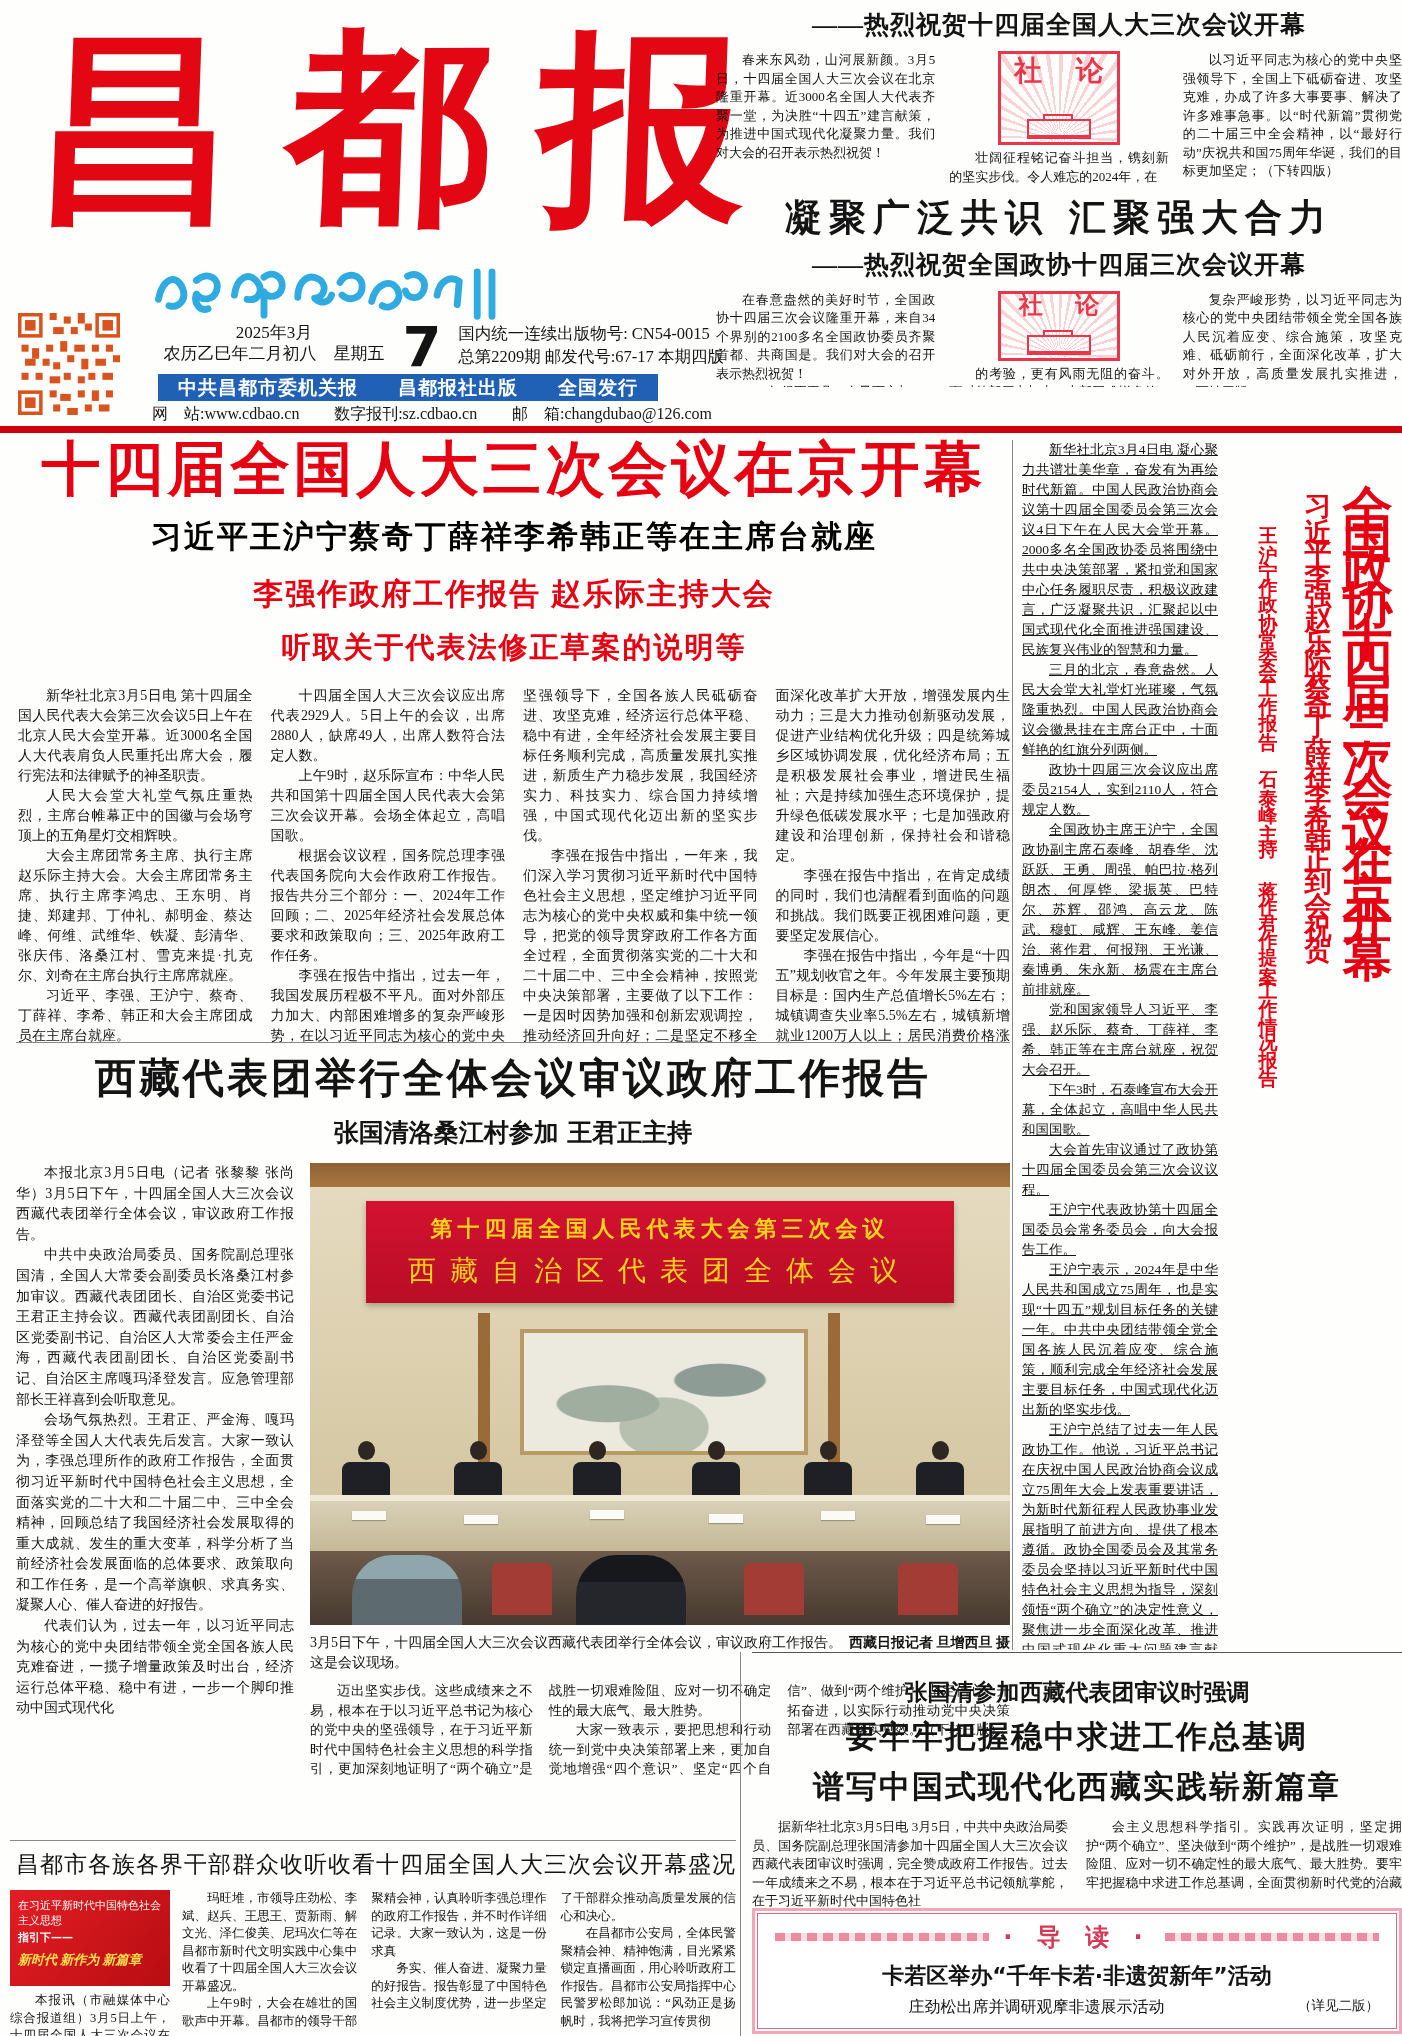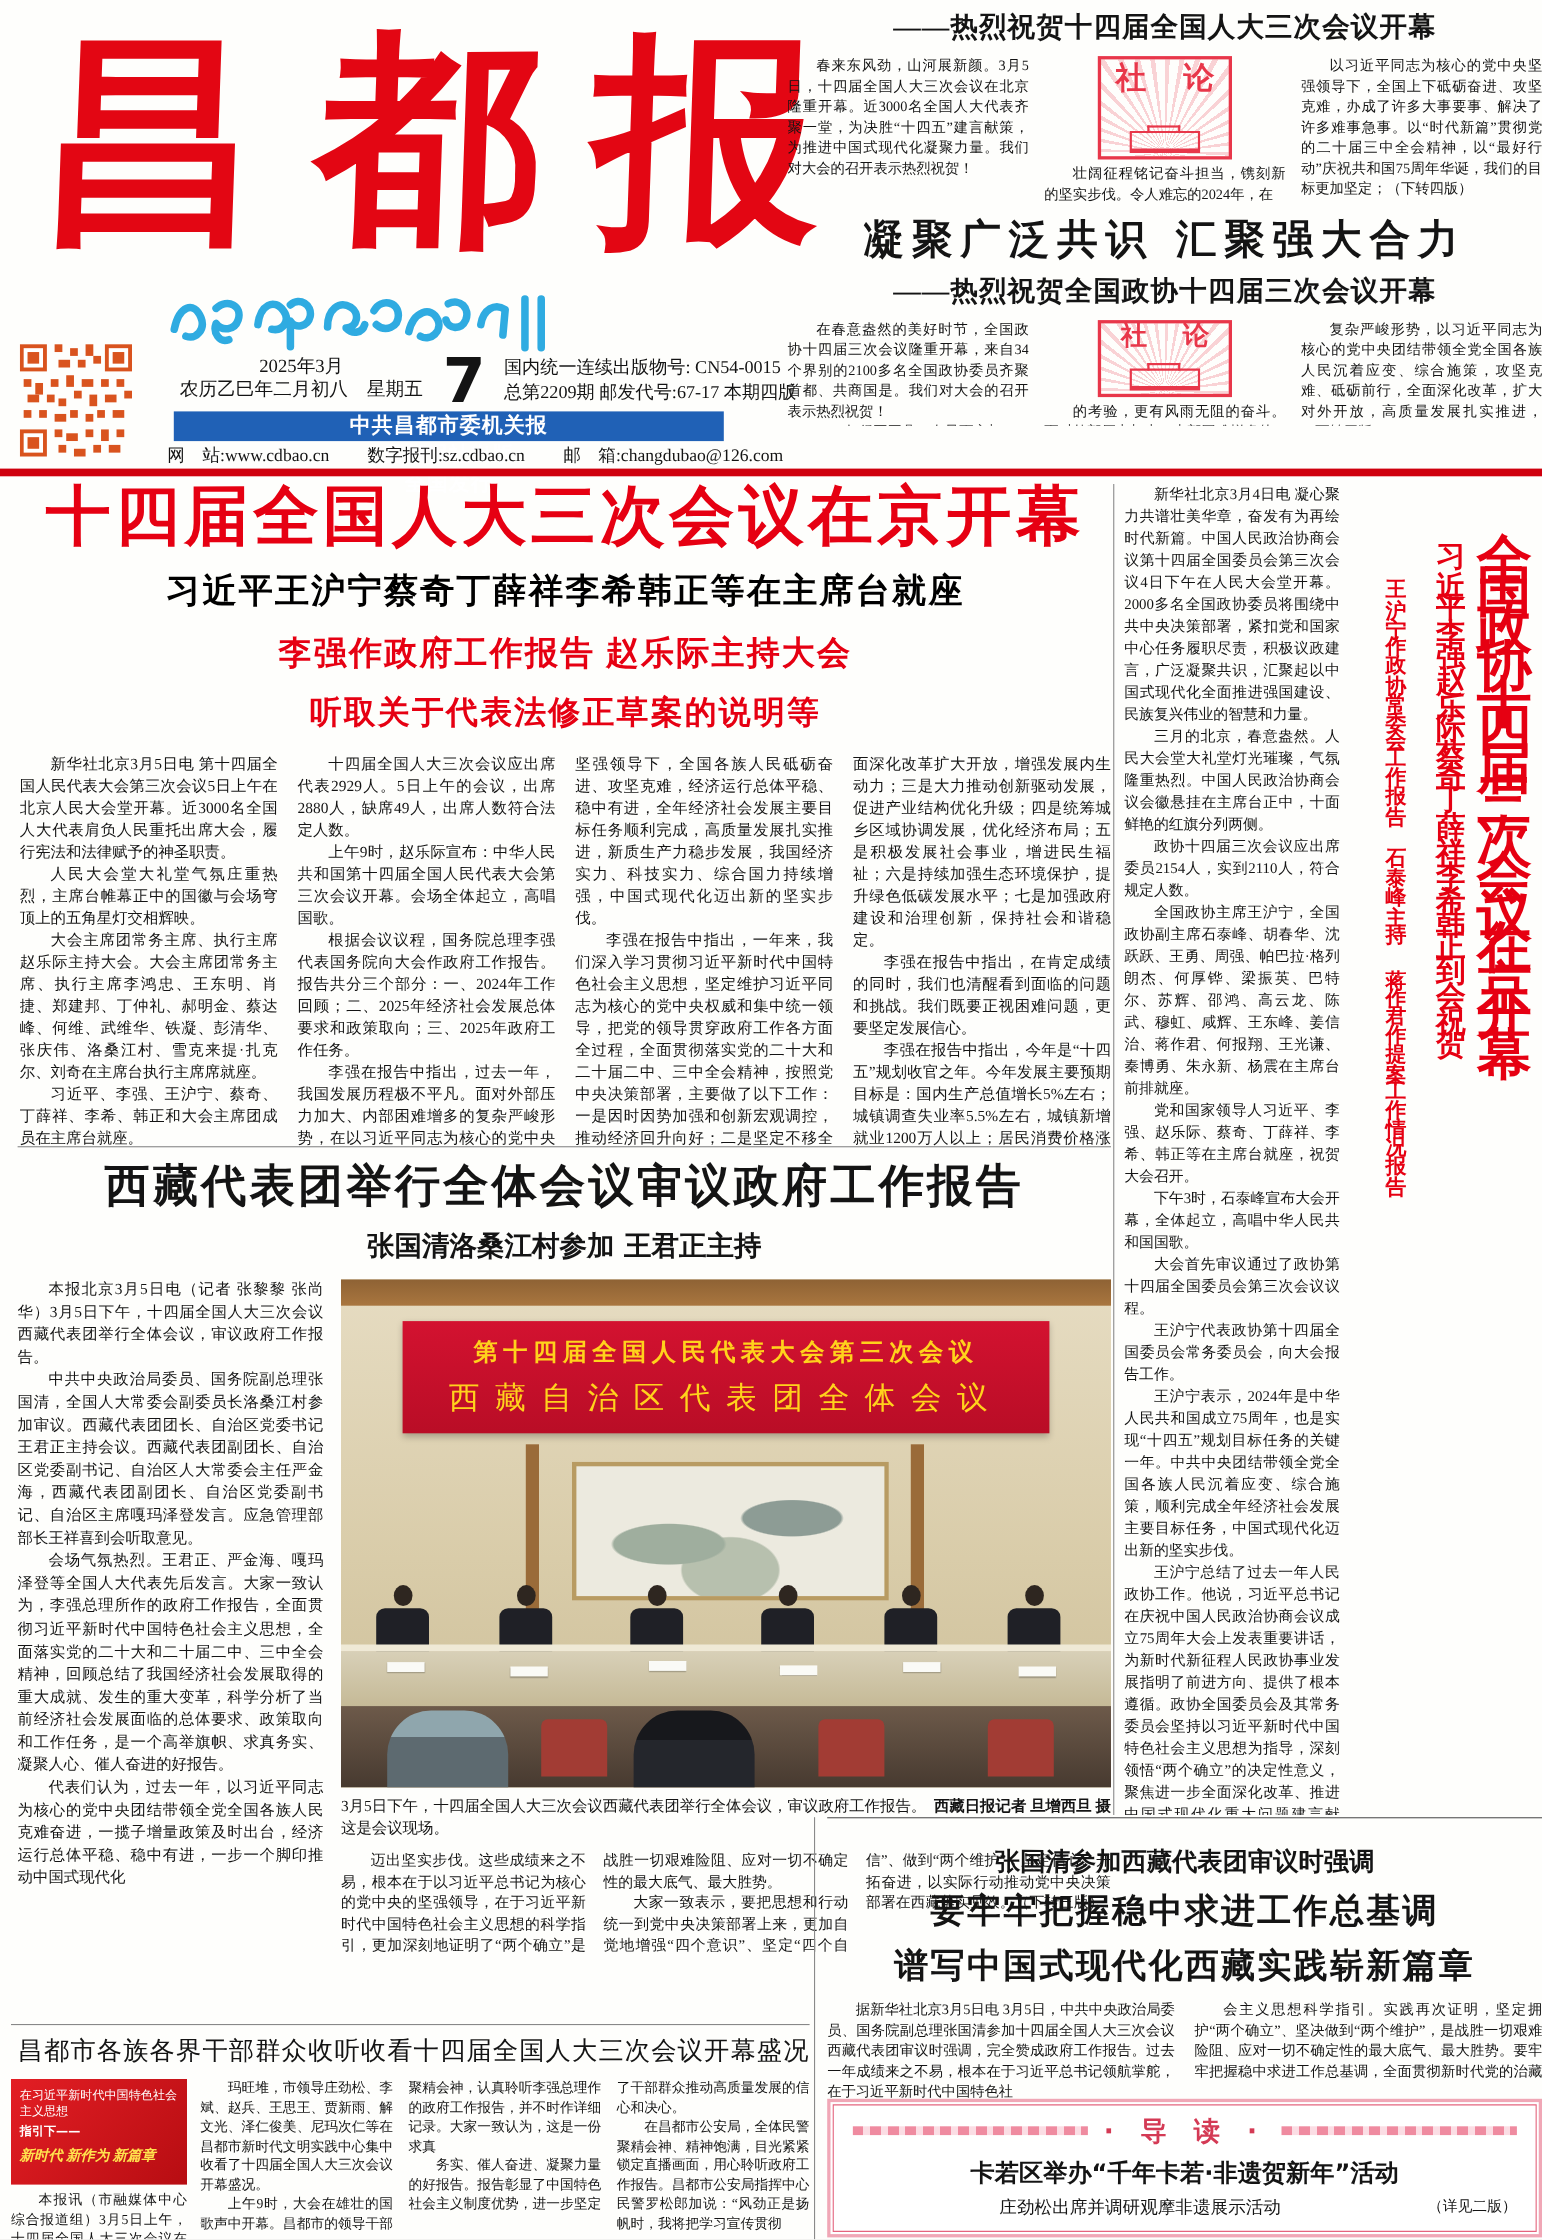--- a/index.html
+++ b/index.html
@@ -15,21 +15,21 @@
   .tibetan{position:absolute;left:150px;top:258px;width:380px;height:70px;}
   .qr{position:absolute;left:18px;top:298px;width:102px;height:132px;}
 
   
   .dateline{position:absolute;left:158px;top:322px;width:566px;height:48px;display:flex;align-items:flex-start;}
   .date-left{width:238px;text-align:center;font-size:17px;line-height:21px;}
   .big-day{width:66px;text-align:center;font-size:56px;line-height:50px;font-weight:900;font-family:"DejaVu Sans",sans-serif;}
   .issn-col{flex:1;font-size:16.5px;line-height:23px;padding-left:4px;white-space:nowrap;}
   .org-bar{position:absolute;left:158px;top:374px;width:500px;height:27px;background:#2061b6;color:#fff;
       display:flex;align-items:center;justify-content:space-around;font-size:19px;font-weight:700;
-      font-family:"DejaVu Sans",sans-serif;letter-spacing:1px;flex-direction:column;}
+      font-family:"DejaVu Sans",sans-serif;letter-spacing:1px;}
   .contact-bar{position:absolute;left:152px;top:404px;width:560px;display:flex;justify-content:space-between;font-size:16px;}
   .red-rule{position:absolute;left:0;top:426px;width:1402px;height:7px;background:#cf000e;}
 
   
   .top-articles{position:absolute;left:716px;top:0;width:686px;height:425px;}
   .ta-head{font-size:37px;font-weight:900;text-align:center;letter-spacing:7px;font-family:"DejaVu Sans",sans-serif;line-height:1.15;}
   .ta-sub{font-size:25px;font-weight:700;text-align:center;margin-top:8px;letter-spacing:1px;}
   .ta-cols{display:flex;gap:14px;margin-top:10px;}
   .tcol{flex:1;font-size:13px;line-height:18.5px;overflow:hidden;}
   .ta-cols.a .tcol{height:132px;}
@@ -51,21 +51,21 @@
      font-family:"DejaVu Sans",sans-serif;line-height:1.05;}
   .lead-d1{font-size:31px;font-weight:800;color:#000000;text-align:center;margin-top:16px;letter-spacing:2px;}
   .lead-d2{font-size:30px;font-weight:700;color:#e60012;text-align:center;margin-top:16px;letter-spacing:2px;}
   .lead-d3{font-size:29px;font-weight:700;color:#e60012;text-align:center;margin-top:13px;letter-spacing:2px;}
   .lead-body{margin-top:18px;height:364px;overflow:hidden;column-count:4;column-gap:18px;font-size:14px;line-height:20px;}
 
   .vrule-main{position:absolute;left:1012px;top:440px;width:1px;height:1210px;background:#8a8a8a;}
   .vrule-bottom{position:absolute;left:740px;top:1652px;width:1px;height:384px;background:#8a8a8a;}
 
   
-  .cppcc{position:absolute;left:1022px;top:440px;width:380px;height:1210px;display:flex;}
+  .cppcc{position:absolute;left:1022px;top:440px;width:380px;height:1210px;display:flex;text-decoration:underline;}
   .cppcc-body{width:196px;height:1210px;overflow:hidden;font-size:13.5px;line-height:20px;}
   .cppcc-heads{flex:1;position:relative;}
   .vh{writing-mode:vertical-rl;color:#e60012;font-family:"DejaVu Sans",sans-serif;position:absolute;white-space:nowrap;}
   .vh-main{right:0;top:4px;font-size:50px;font-weight:900;letter-spacing:32px;height:1200px;}
   .vh-sub{right:66px;top:34px;font-size:27px;font-weight:800;letter-spacing:22px;height:1160px;}
   .vh-minor{right:120px;top:72px;font-size:19px;font-weight:700;letter-spacing:17px;height:1120px;}
 
   
   .tibet{position:absolute;left:16px;top:1042px;width:994px;border-top:1px solid #888;padding-top:8px;}
   .tb-h1{font-size:41px;font-weight:900;text-align:center;letter-spacing:3px;font-family:"DejaVu Sans",sans-serif;}

